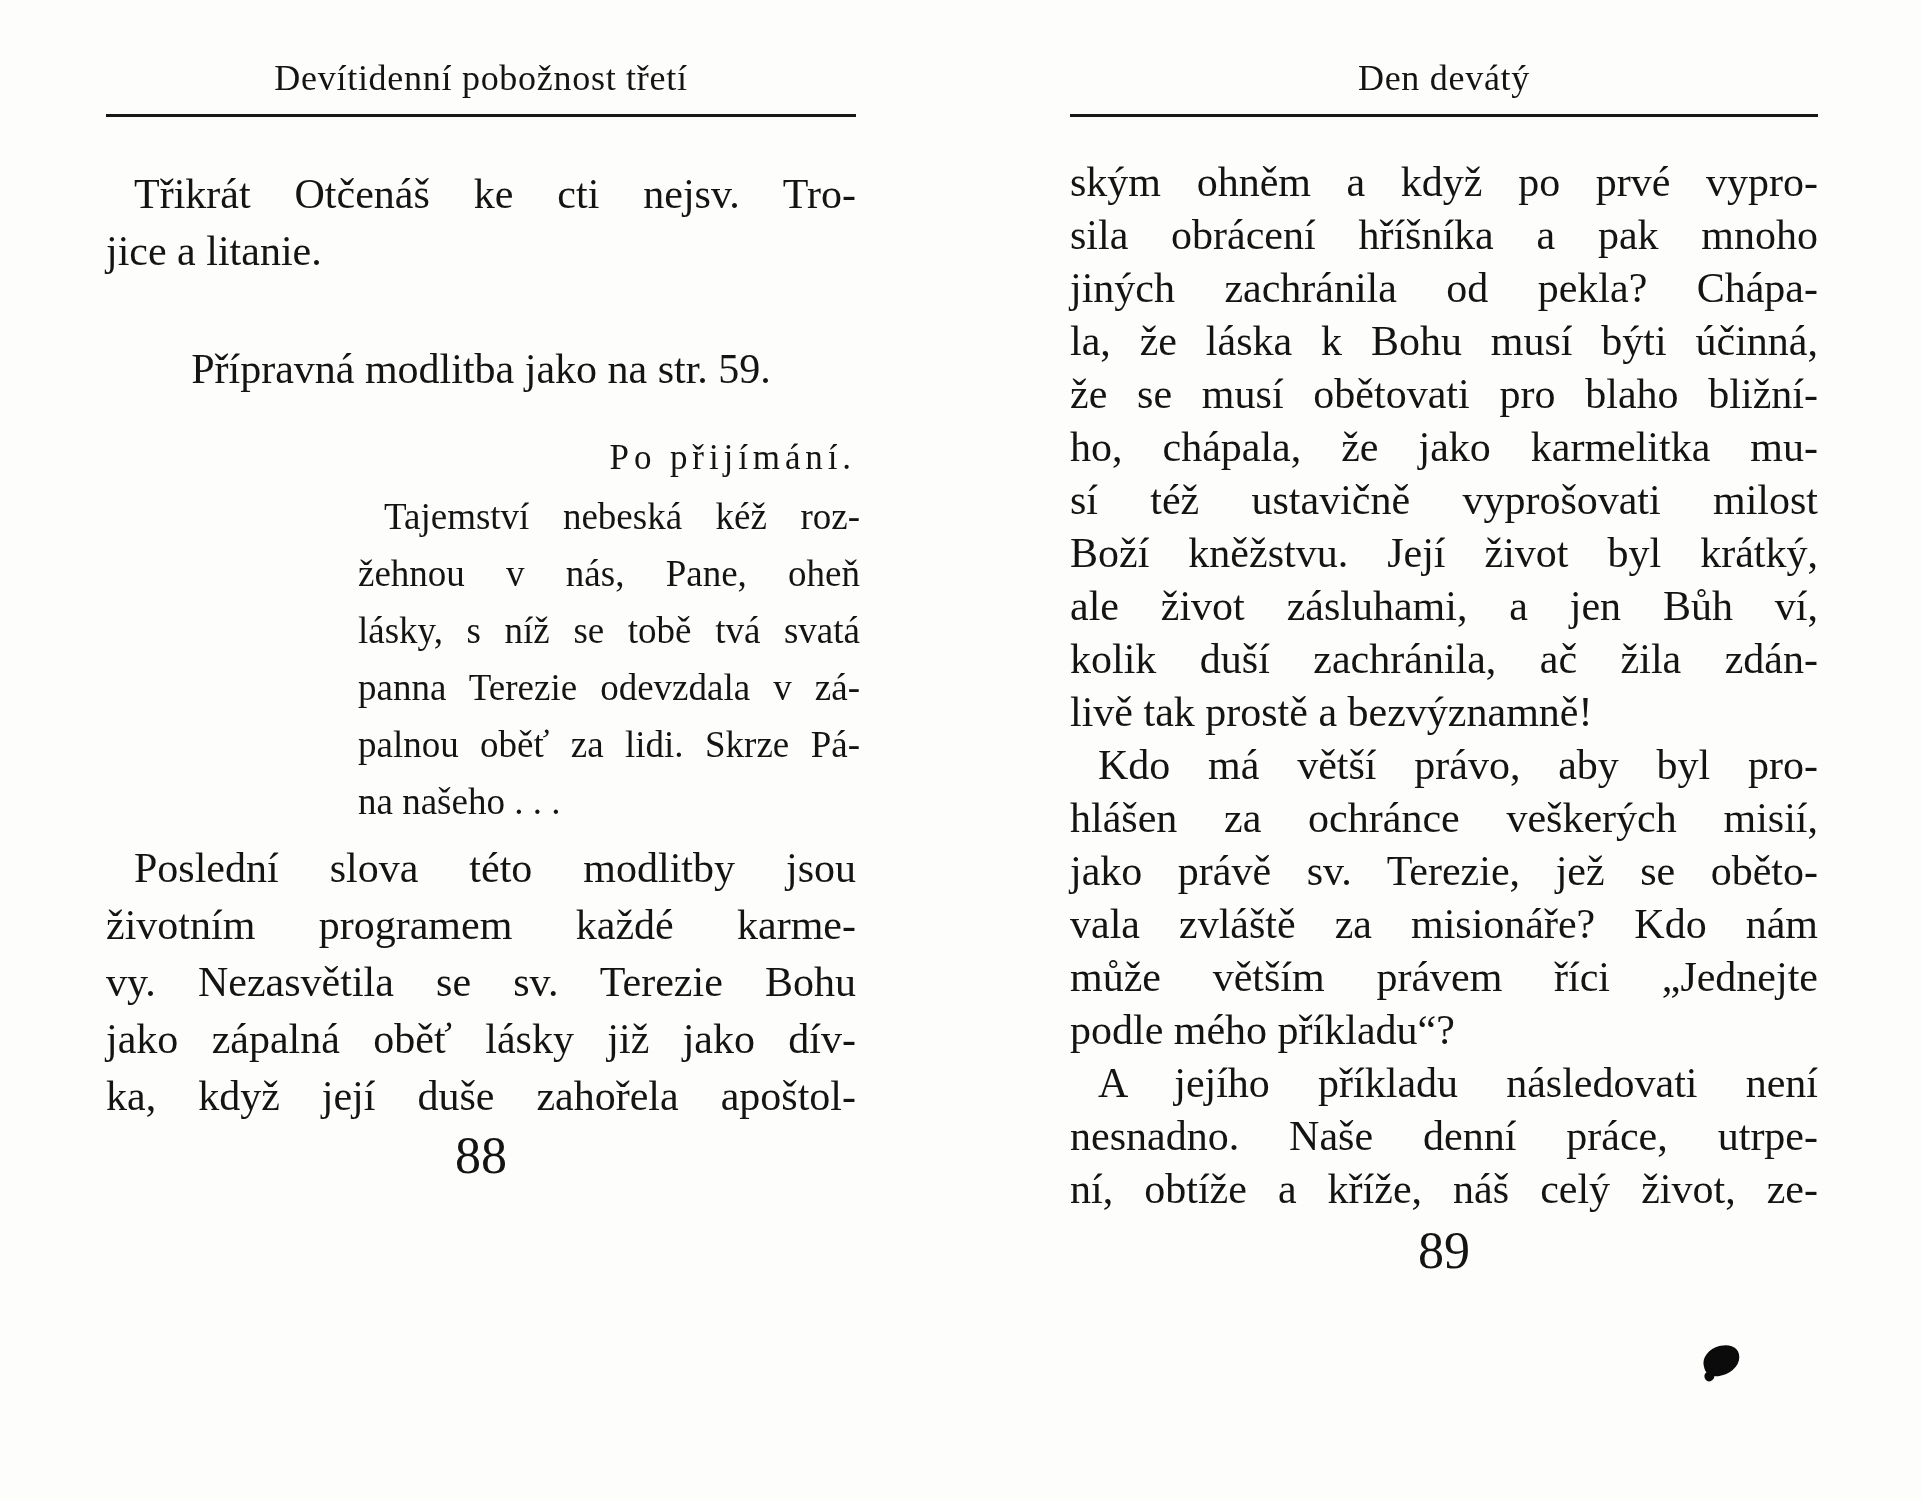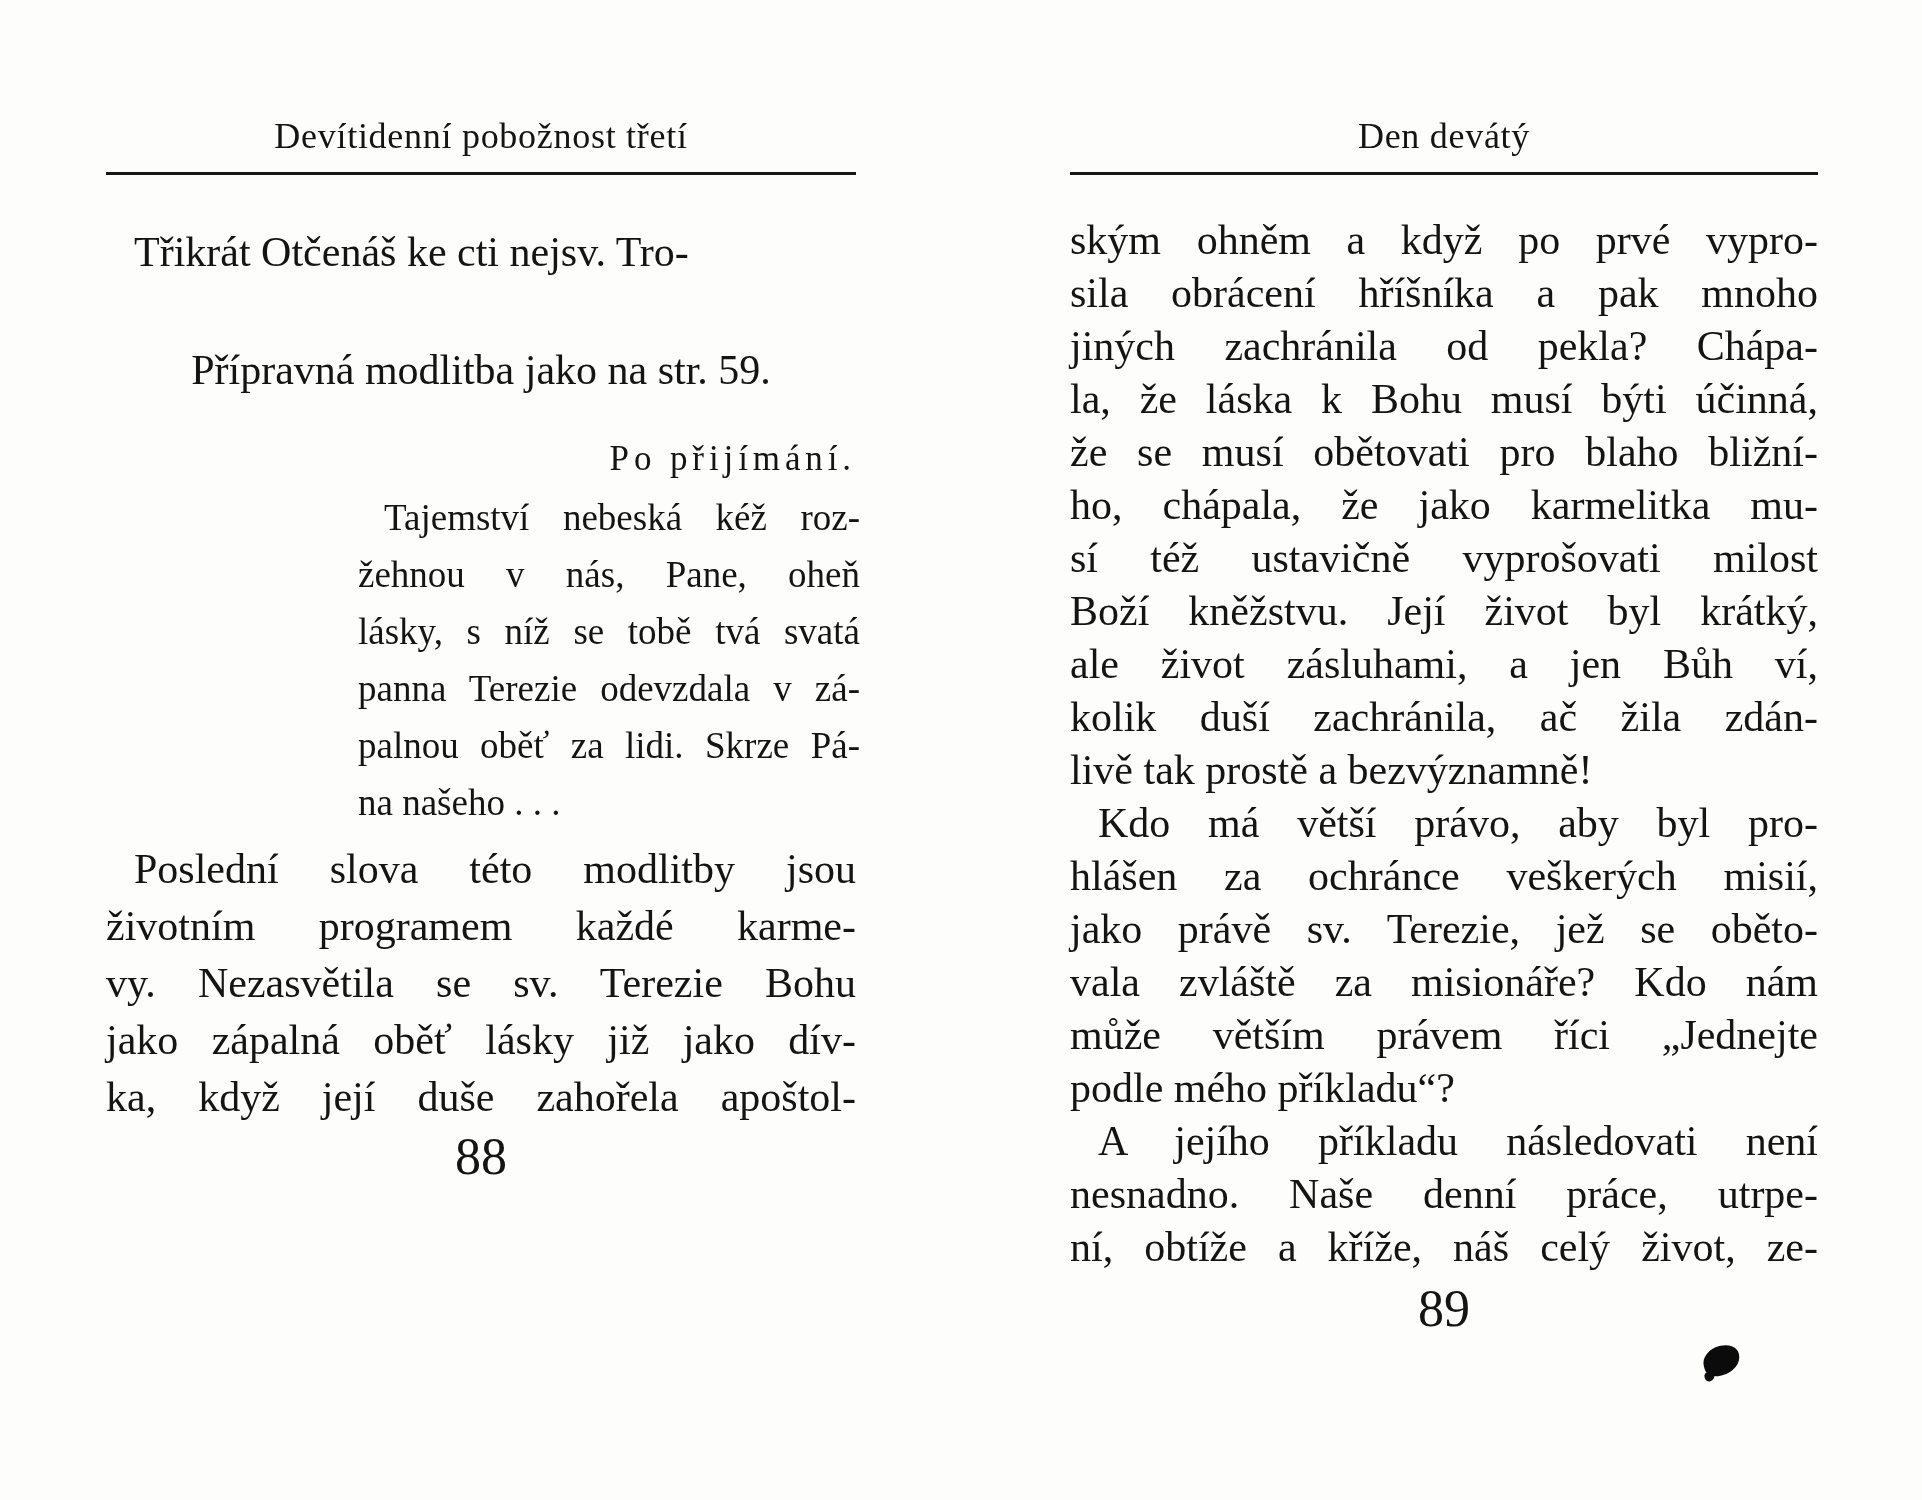--- a/index.html
+++ b/index.html
@@ -7,21 +7,21 @@
     width:1922px;height:1500px;position:relative;
     background:#fdfdfc;overflow:hidden;
     font-family:"Liberation Serif","DejaVu Serif",serif;
     color:#141414;
   }
   .page{position:absolute;top:0;}
   .page-left{left:106px;width:750px;}
   .page-right{left:1070px;width:748px;}
 
   .running-header{
-    margin-top:114px;font-size:36px;line-height:44px;
+    margin-top:56px;font-size:36px;line-height:44px;
     text-align:center;letter-spacing:0.02em;white-space:nowrap;
   }
   .header-rule{margin-top:14px;height:3px;background:#171717;width:100%;}
 
   .para{font-size:42px;}
   .page-left .para{line-height:57px;}
   .page-right .para{line-height:53px;}
   .line{
     text-align:justify;text-align-last:justify;
     white-space:nowrap;
@@ -68,20 +68,21 @@
 </style>
 </head>
 <body>
 
 <div class="page page-left">
   <div class="running-header">Devítidenní pobožnost třetí</div>
   <div class="header-rule"></div>
 
   <div class="para para-opening flush-last indent-first">
       <div class="line">Třikrát Otčenáš ke cti nejsv. Tro-</div>
+      <div class="line">jice a litanie.</div>
     </div>
 
 
   <div class="prep-line">Přípravná modlitba jako na str. 59.</div>
 
   <div class="subheading">Po přijímání.</div>
 
   <div class="para prayer-block flush-last">
       <div class="line">Tajemství nebeská kéž roz-</div>
       <div class="line">žehnou v nás, Pane, oheň</div>

